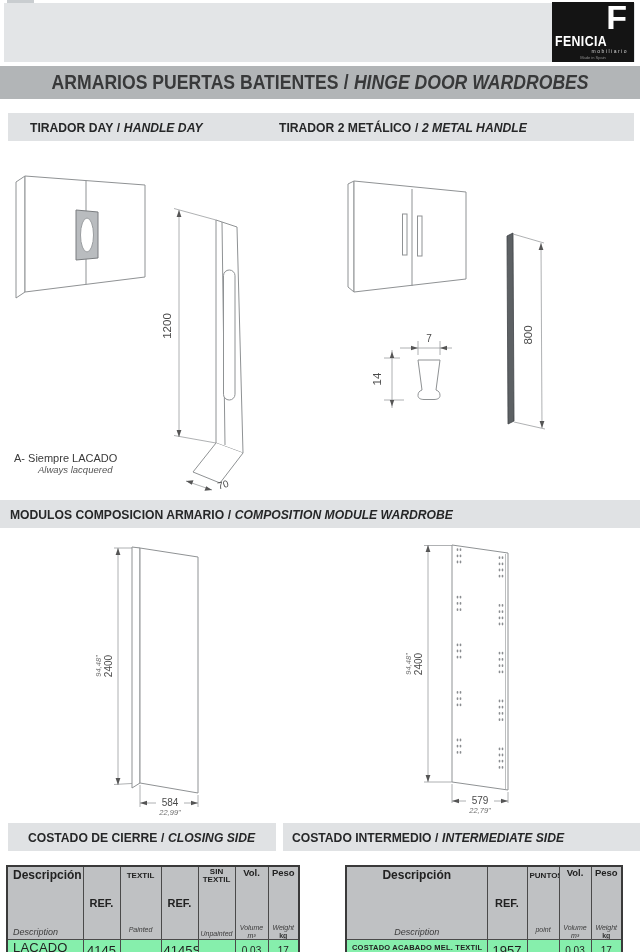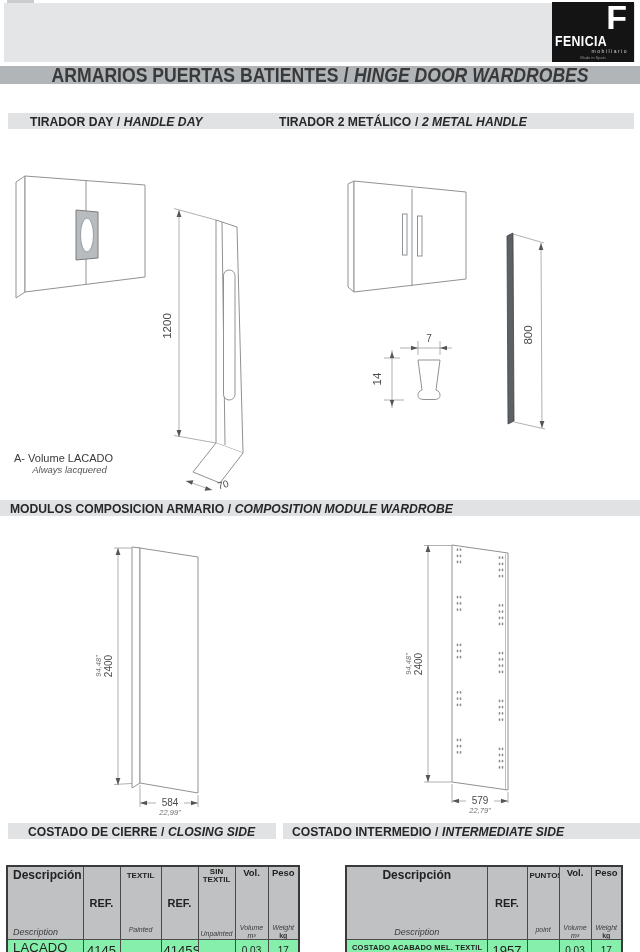--- a/index.html
+++ b/index.html
@@ -8,40 +8,40 @@
 
   
   .top-tab{position:absolute;left:7px;top:0;width:27px;height:6px;background:#c9cdd0;}
   .banner{position:absolute;left:4px;top:3px;width:631px;height:59px;background:#e3e5e7;}
   .logo{position:absolute;left:552px;top:2px;width:82px;height:60px;background:#141414;}
   .logo-f{position:absolute;right:7px;top:-4px;font-size:34px;font-weight:bold;color:#fff;}
   .logo-brand{position:absolute;left:3px;bottom:13px;font-size:15px;font-weight:bold;color:#fff;
               letter-spacing:.5px;transform:scaleX(.82);transform-origin:left;}
   .logo-sub{position:absolute;right:6px;bottom:8px;font-size:5px;color:#cfcfcf;letter-spacing:1.5px;}
   .logo-origin{position:absolute;left:0;bottom:2px;width:100%;text-align:center;font-size:4px;color:#8d8d8d;}
-  .title-bar{position:absolute;left:0;top:66px;width:640px;height:18px;background:#b2b5b7;
+  .title-bar{position:absolute;left:0;top:66px;width:640px;height:33px;background:#b2b5b7;
              display:flex;align-items:center;justify-content:center;font-size:20px;font-weight:bold;color:#38393a;}
   .squeeze{display:inline-flex;align-items:baseline;transform:scaleX(.88);transform-origin:center;white-space:pre;}
   .sep{margin:0 6px;}
   em{font-style:italic;}
 
   
-  .sec{position:absolute;height:16px;background:#e0e2e4;display:flex;align-items:center;
+  .sec{position:absolute;height:28px;background:#e0e2e4;display:flex;align-items:center;
        font-size:13.5px;font-weight:bold;color:#262728;}
   .sec .squeeze{transform:scaleX(.9);transform-origin:left;}
   .sec .sep{margin:0 4px;}
 
   
   .draw{position:absolute;}
   svg text{font-family:"Liberation Sans",sans-serif;fill:#4a4a4a;}
   .dim{font-size:10px;}
   .dim-lg{font-size:11.5px;}
   .dim-in{font-size:7.5px;font-style:italic;fill:#6e6e6e;}
   .note{position:absolute;left:14px;top:452px;font-size:11px;color:#3a3a3a;}
-  .note .en{font-style:italic;font-size:9.5px;color:#555;margin-left:12px;text-align:center;}
+  .note .en{font-style:italic;font-size:9.5px;color:#555;margin-left:24px;}
 
   
   .tbl{position:absolute;border-collapse:collapse;table-layout:fixed;background:#86efac;border:2px solid #3a3a3a;}
   .tbl th,.tbl td{border:1px solid #4a4a4a;padding:0 2px;text-align:center;vertical-align:middle;overflow:hidden;}
   .tbl th{background:#bfc1c3;font-weight:normal;}
   .h-es{font-size:12px;font-weight:bold;}
   .h-md{font-size:9.5px;font-weight:bold;}
   .h-sm{font-size:8px;font-weight:bold;line-height:1.05;}
   .h-en{font-size:7px;font-style:italic;color:#3c3c3c;line-height:1.1;margin-top:46px;}
   .h-unit{font-size:7px;color:#333;}
@@ -119,21 +119,21 @@
     </g>
     <g stroke="#9a9da0" stroke-width="0.8">
       <line x1="38" y1="288" x2="64" y2="297"></line>
     </g>
     <polygon points="38,288 45.5,287.2 43.8,291.8" fill="#555"></polygon>
     <polygon points="64,297 56.5,297.8 58.2,293.2" fill="#555"></polygon>
     <text class="dim" text-anchor="middle" transform="rotate(-16 76 295)" x="76" y="295">70</text>
   </svg>
 
   <div class="note">
-    <div>A- Volume LACADO</div>
+    <div>A- Siempre LACADO</div>
     <div class="en">Always lacquered</div>
   </div>
 
   <svg class="draw" style="left:338px;top:166px;" width="145" height="140" viewBox="0 0 145 140">
     <g stroke="#8f9294" fill="#ffffff" stroke-width="1">
       <polygon points="10,18 16,15 16,126 10,121"></polygon>
       <polygon points="16,15 128,26 128,113 16,126"></polygon>
       <line x1="74" y1="23" x2="74" y2="120"></line>
       <rect x="64.5" y="48" width="4.5" height="41"></rect>
       <rect x="79.5" y="50" width="4.5" height="40"></rect>

